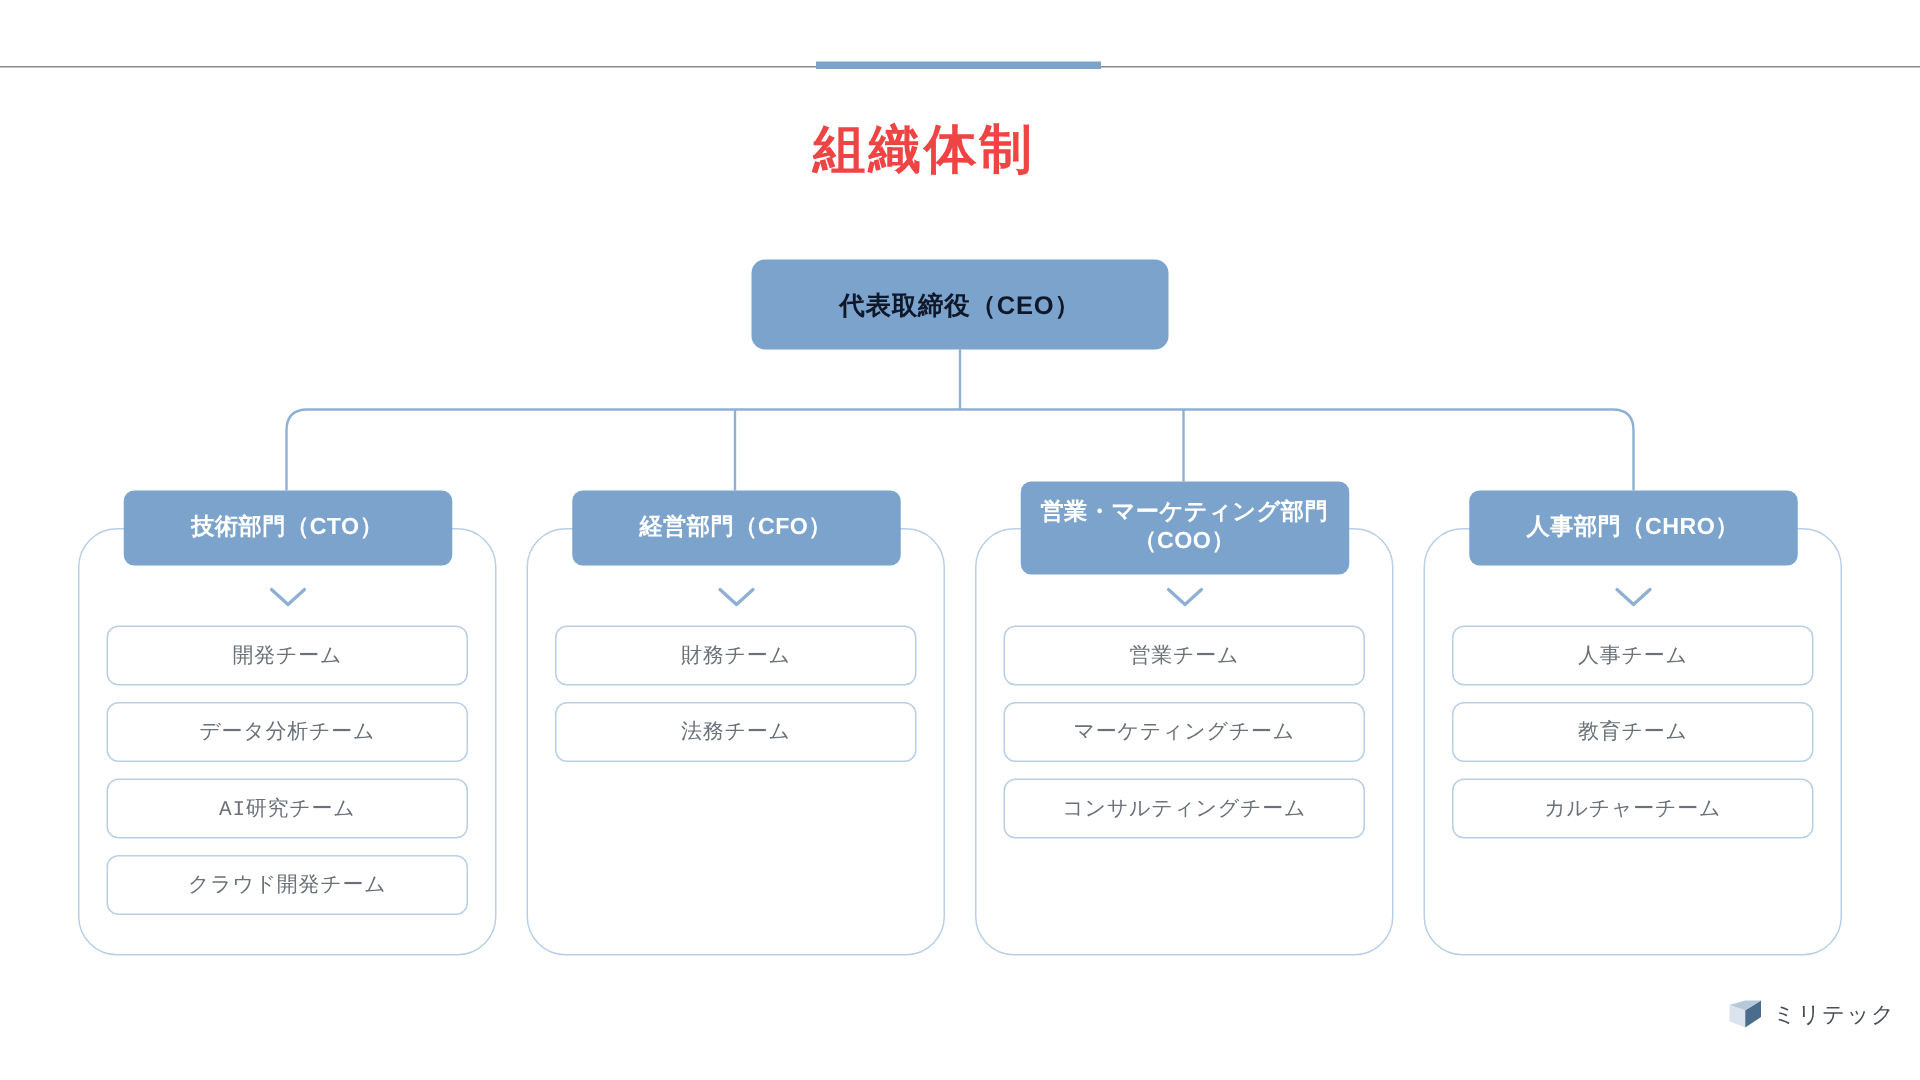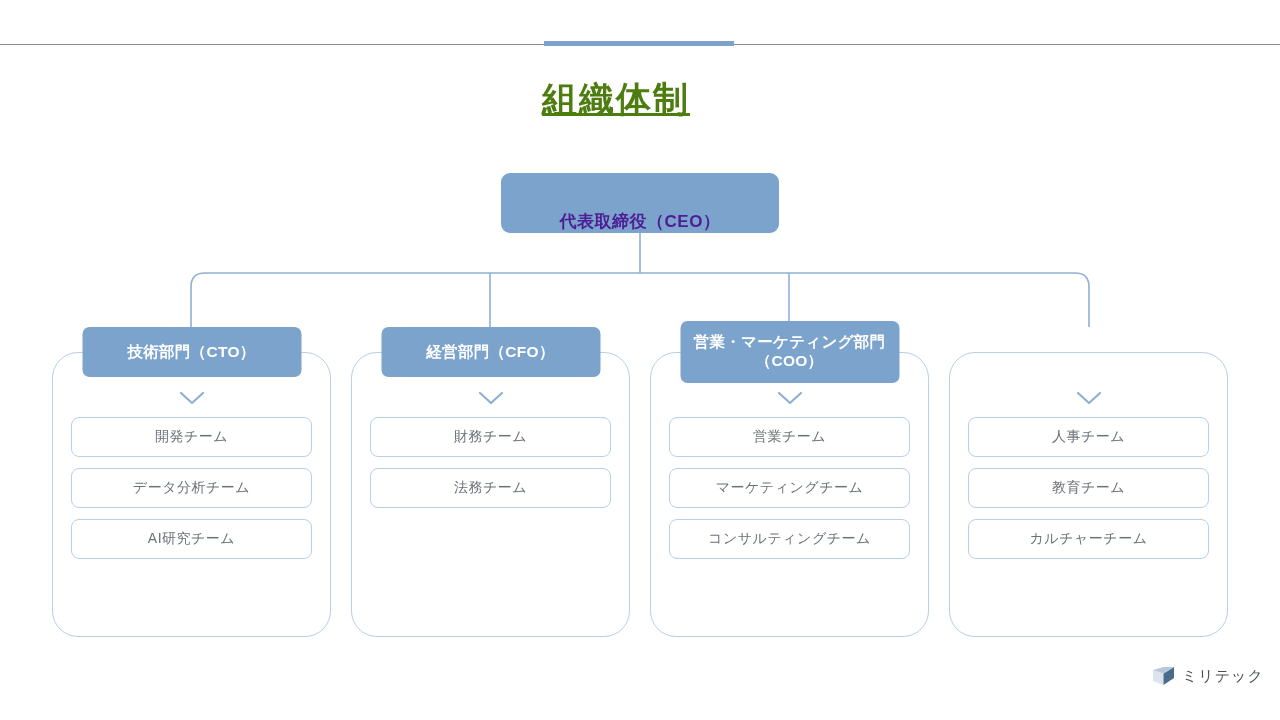--- a/index.html
+++ b/index.html
@@ -35,23 +35,22 @@
 
   
   .page-title {
     position: absolute;
     left: 0;
     top: 76px;
     width: 1232px;
     text-align: center;
     font-size: 35px;
     font-weight: bold;
-    color: #4d7c0f;
+    color: #ef4444;
     letter-spacing: 2px;
-    text-decoration: underline;
   }
 
   
   .chart {
     position: absolute;
     left: 0;
     top: 0;
     width: 1280px;
     height: 720px;
   }
@@ -59,23 +58,23 @@
   
   .ceo-box {
     position: absolute;
     left: 501px;
     top: 173px;
     width: 278px;
     height: 60px;
     background: #7ba3cc;
     border-radius: 9px;
     display: flex;
-    align-items: flex-end;
+    align-items: center;
     justify-content: center;
-    color: #4c1d95;
+    color: #0f172a;
     font-size: 17px;
     font-weight: bold;
     letter-spacing: 0.5px;
     box-sizing: border-box;
   }
 
   
   .connectors {
     position: absolute;
     left: 0;
@@ -144,20 +143,21 @@
     top: 38px;
     width: 26px;
     height: 16px;
   }
 
   .team-list {
     position: absolute;
     left: 19px;
     top: 65px;
     width: 241px;
+    font-family: Liberation Mono, monospace;
   }
   .team-box {
     width: 241px;
     height: 40px;
     border: 1px solid #b8cfe6;
     border-radius: 8px;
     background: #ffffff;
     display: flex;
     align-items: center;
     justify-content: center;
@@ -220,20 +220,21 @@
     <div class="dept-badge">
       <span>技術部門（CTO）</span>
     </div>
     <svg class="chevron" viewBox="0 0 26 16" xmlns="http://www.w3.org/2000/svg">
       <path d="M2,3 L13,13 L24,3" fill="none" stroke="#8fb0d4" stroke-width="2.2" stroke-linecap="round" stroke-linejoin="round"></path>
     </svg>
     <div class="team-list">
       <div class="team-box">開発チーム</div>
       <div class="team-box">データ分析チーム</div>
       <div class="team-box">AI研究チーム</div>
+      <div class="team-box">クラウド開発チーム</div>
     </div>
   </div>
 
   <div class="dept-col c2">
     <div class="dept-card"></div>
     <div class="dept-badge">
       <span>経営部門（CFO）</span>
     </div>
     <svg class="chevron" viewBox="0 0 26 16" xmlns="http://www.w3.org/2000/svg">
       <path d="M2,3 L13,13 L24,3" fill="none" stroke="#8fb0d4" stroke-width="2.2" stroke-linecap="round" stroke-linejoin="round"></path>
@@ -257,20 +258,23 @@
     </svg>
     <div class="team-list">
       <div class="team-box">営業チーム</div>
       <div class="team-box">マーケティングチーム</div>
       <div class="team-box">コンサルティングチーム</div>
     </div>
   </div>
 
   <div class="dept-col c4">
     <div class="dept-card"></div>
+    <div class="dept-badge">
+      <span>人事部門（CHRO）</span>
+    </div>
     <svg class="chevron" viewBox="0 0 26 16" xmlns="http://www.w3.org/2000/svg">
       <path d="M2,3 L13,13 L24,3" fill="none" stroke="#8fb0d4" stroke-width="2.2" stroke-linecap="round" stroke-linejoin="round"></path>
     </svg>
     <div class="team-list">
       <div class="team-box">人事チーム</div>
       <div class="team-box">教育チーム</div>
       <div class="team-box">カルチャーチーム</div>
     </div>
   </div>
 

